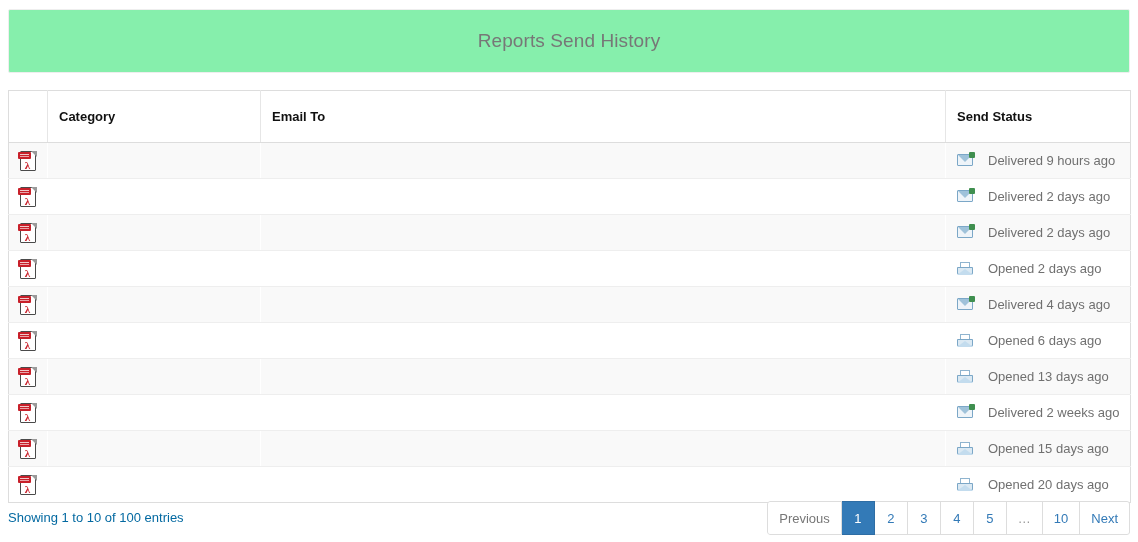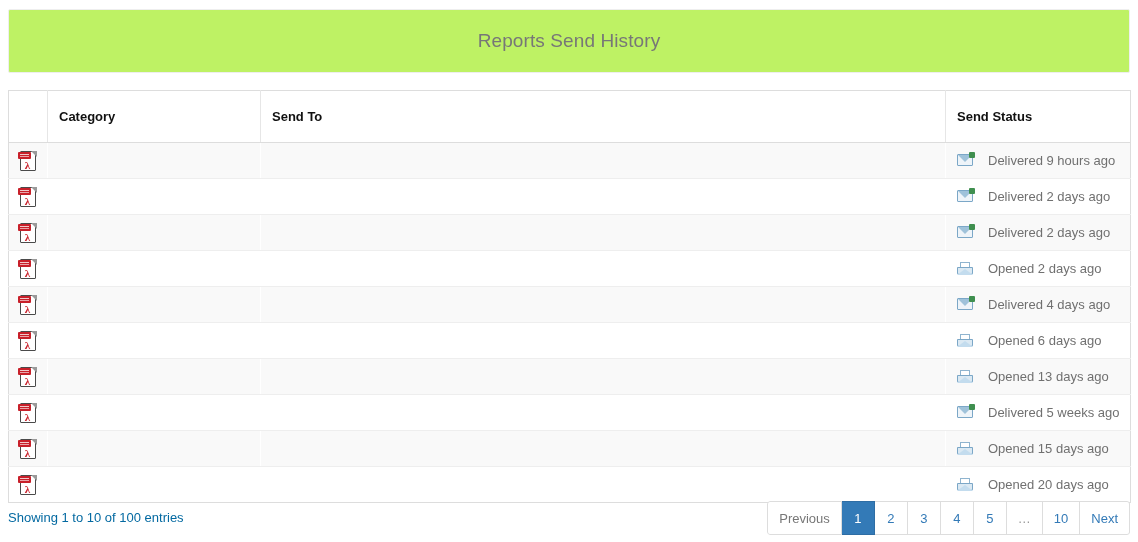--- a/index.html
+++ b/index.html
@@ -19,21 +19,21 @@
     overflow: hidden;
   }
 
   
   .panel {
     position: absolute;
     left: 8px;
     top: 9px;
     width: 1122px;
     height: 64px;
-    background: #bef264;
+    background: #86efac;
     border: 1px solid #eeeeee;
     border-radius: 2px;
   }
   .panel-title {
     width: 100%;
     height: 100%;
     display: flex;
     align-items: center;
     justify-content: center;
     font-size: 19px;
@@ -295,21 +295,21 @@
     <colgroup>
       <col class="col-icon">
       <col class="col-cat">
       <col class="col-sent">
       <col class="col-status">
     </colgroup>
     <thead>
       <tr>
         <th></th>
         <th>Category</th>
-        <th>Send To</th>
+        <th>Email To</th>
         <th>Send Status</th>
       </tr>
     </thead>
     <tbody id="table-body">
         <tr>
           <td><span class="pdf-icon"><span class="sheet"></span><span class="fold"></span><span class="tag"></span><span class="swoosh">λ</span></span></td>
           <td></td>
           <td></td>
           <td>
             <span class="status-cell">
@@ -416,21 +416,21 @@
           <td><span class="pdf-icon"><span class="sheet"></span><span class="fold"></span><span class="tag"></span><span class="swoosh">λ</span></span></td>
           <td></td>
           <td></td>
           <td>
             <span class="status-cell">
               <span class="mail-icon delivered">
                 <span class="body"></span>
                 <span class="flap"></span>
                 <span class="mark"></span>
               </span>
-              <span>Delivered 5 weeks ago</span>
+              <span>Delivered 2 weeks ago</span>
             </span>
           </td>
         </tr>
         <tr>
           <td><span class="pdf-icon"><span class="sheet"></span><span class="fold"></span><span class="tag"></span><span class="swoosh">λ</span></span></td>
           <td></td>
           <td></td>
           <td>
             <span class="status-cell">
               <span class="mail-icon opened">

